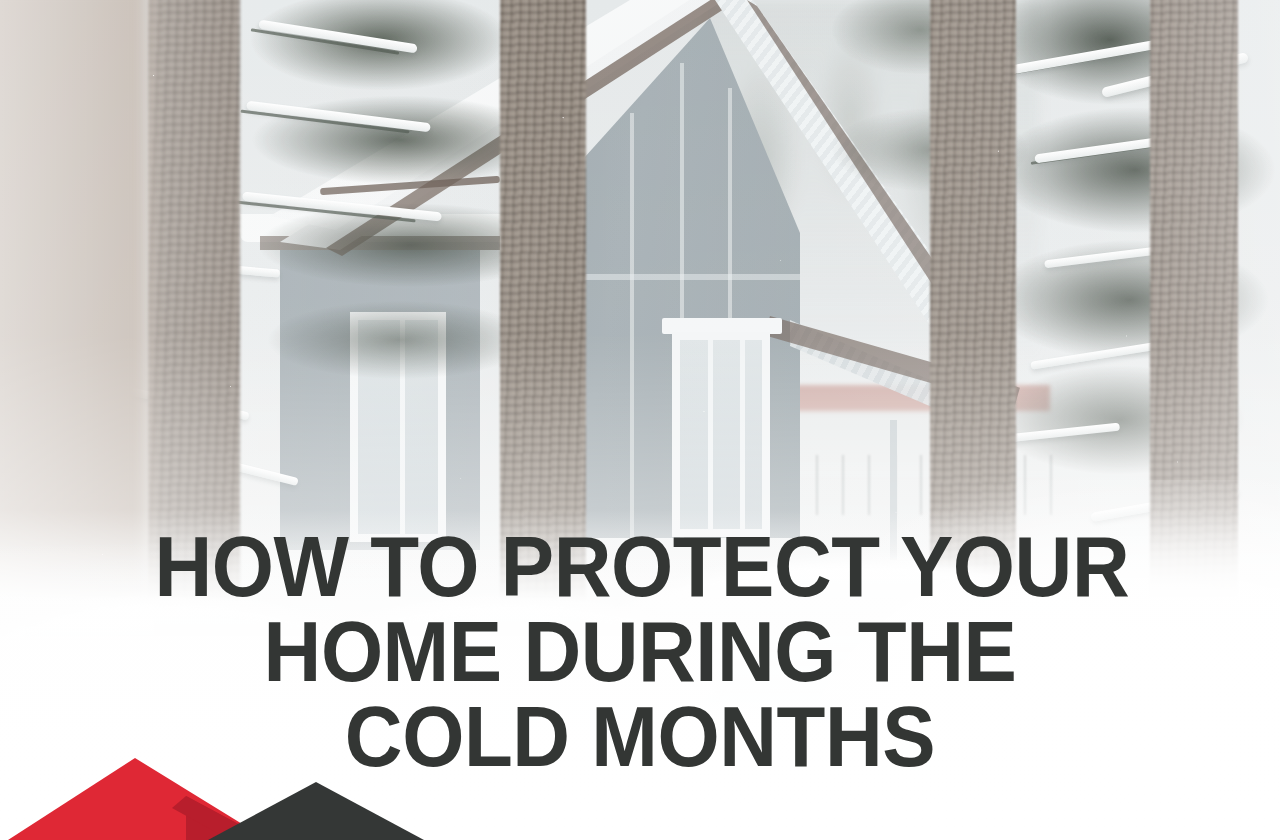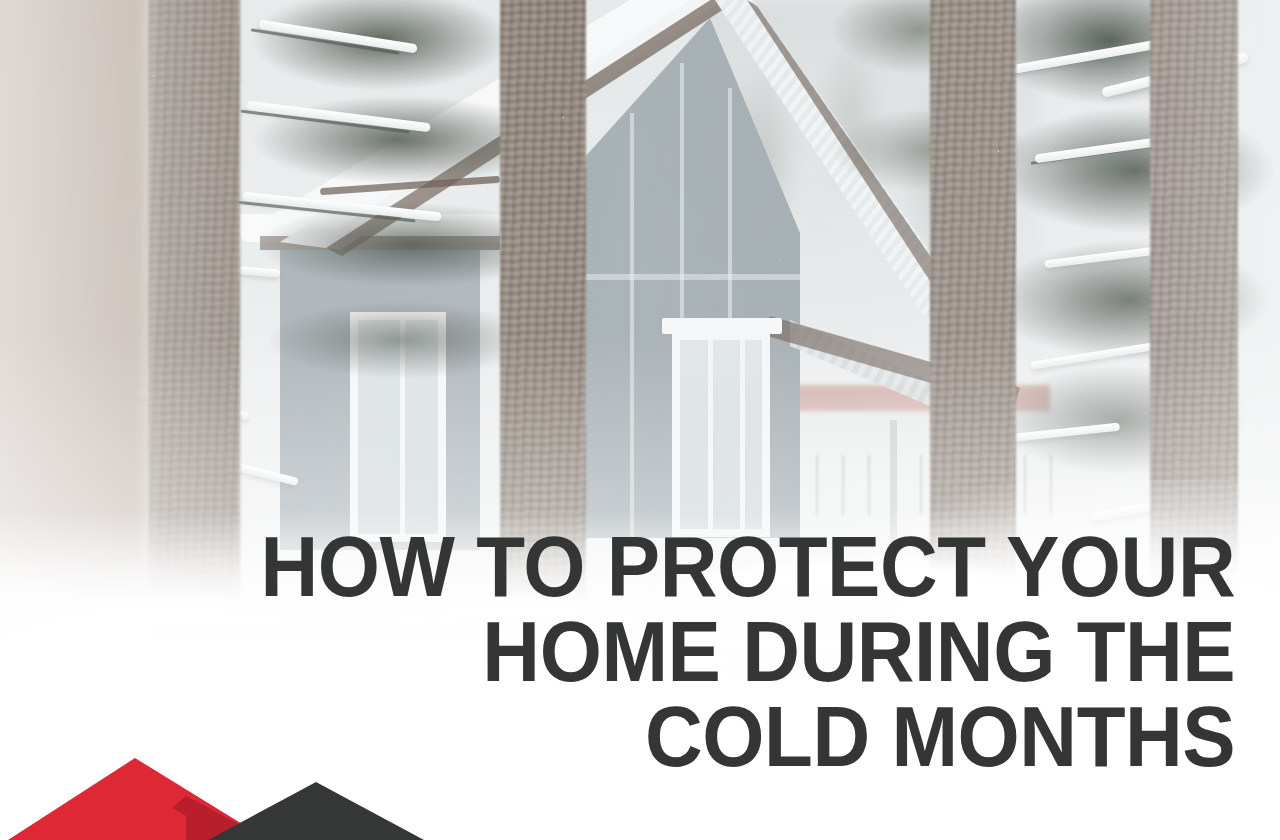--- a/index.html
+++ b/index.html
@@ -238,21 +238,21 @@
                rgba(255,255,255,.92) 70%, #ffffff 100%);
   }
   .corner-wash{
     position:absolute;right:-60px;bottom:-60px;width:620px;height:420px;
     background:radial-gradient(ellipse at 70% 70%, #ffffff 0%, rgba(255,255,255,.85) 45%, rgba(255,255,255,0) 75%);
   }
 
   
   .headline{
     position:absolute;left:0;top:524px;width:100%;
-    text-align:right;
+    text-align:center;
     z-index:6;
     font-family:"Liberation Sans",sans-serif;
     font-weight:700;
     letter-spacing:-0.5px;
     line-height:0.99;
     text-transform:uppercase;
     -webkit-text-size-adjust:none;
   }
   .headline .ln{
     display:block;

